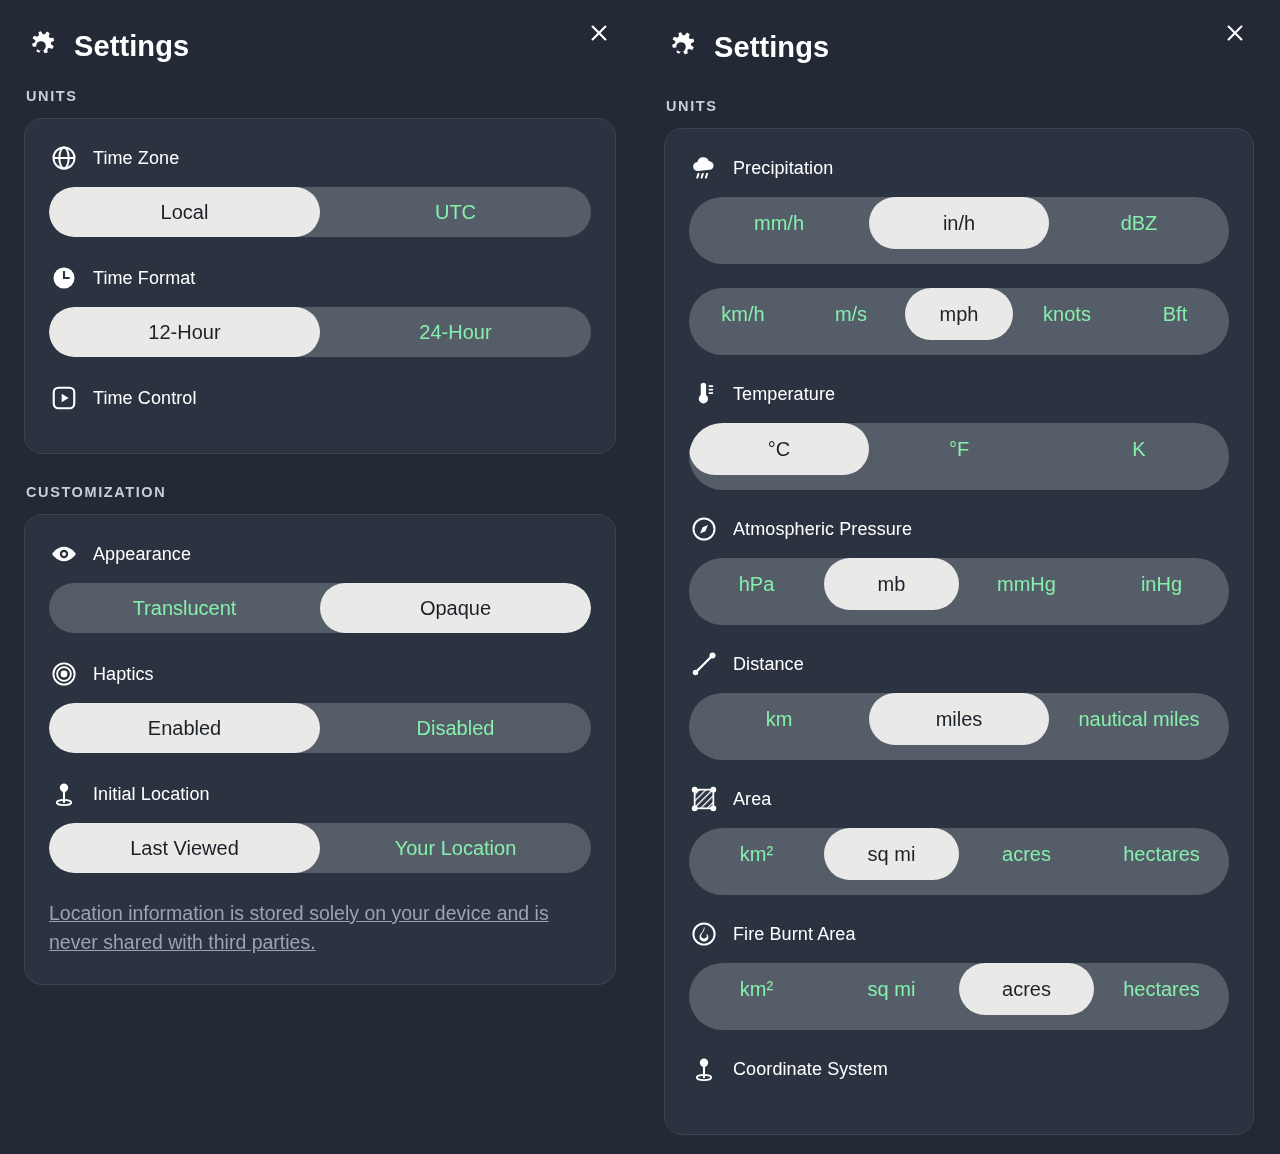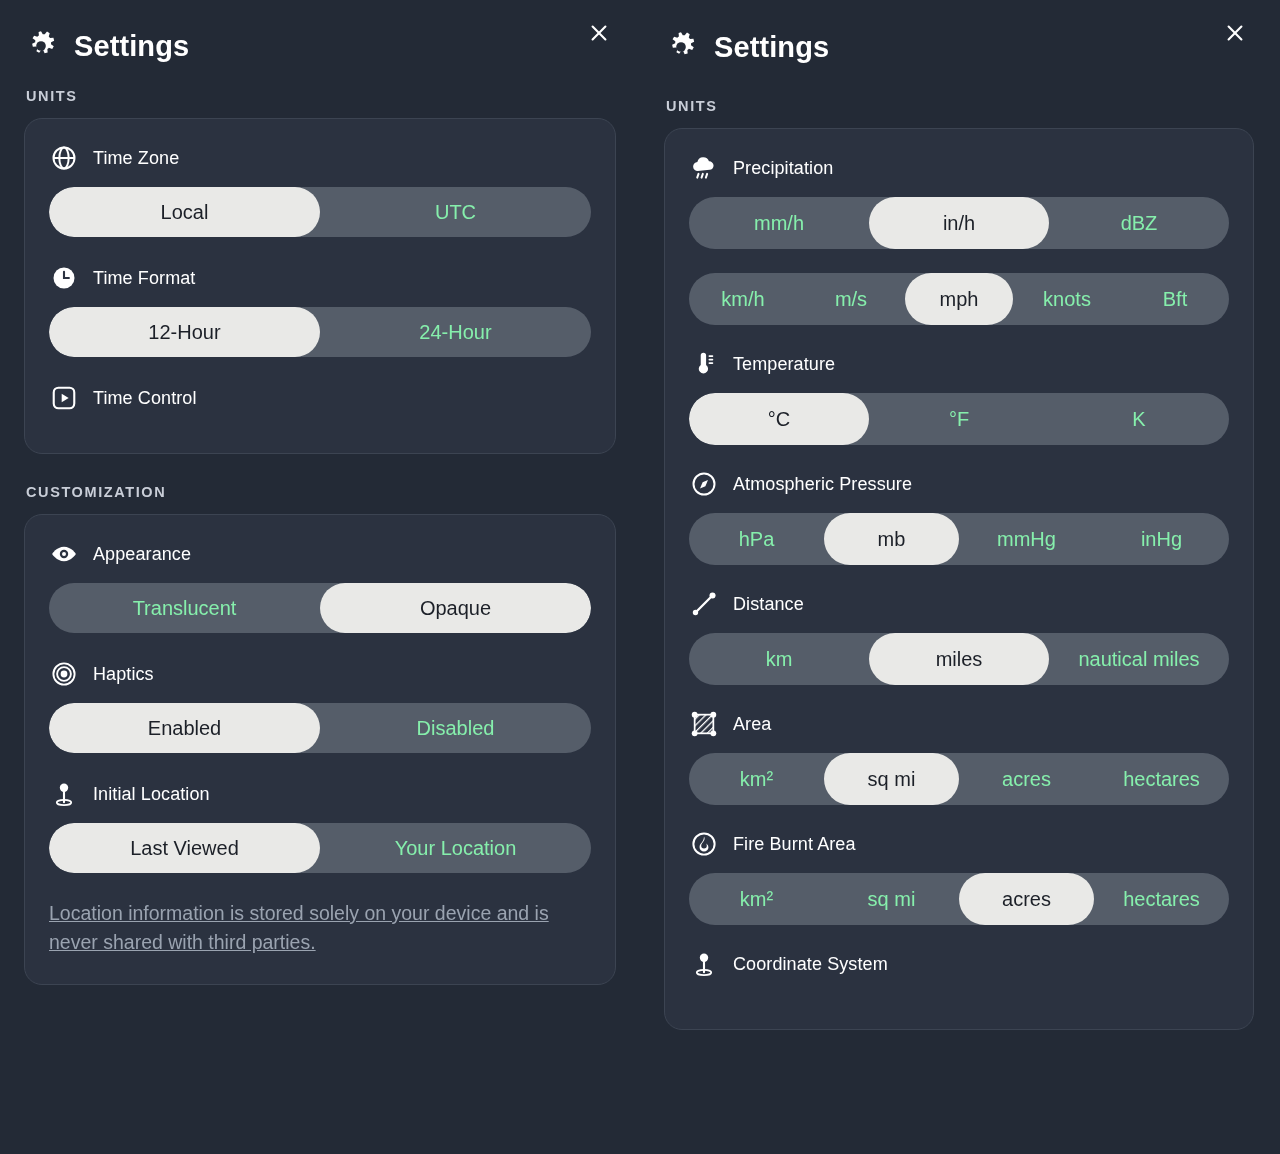--- a/index.html
+++ b/index.html
@@ -125,21 +125,21 @@
     user-select: none;
     height: 50px;
     white-space: nowrap;
   }
   .seg.selected {
     background: #e9e9e7;
     color: #1c2028;
   }
 
   
-  .panel-right .segmented { height: 52px; }
+  .panel-right .segmented { height: 67px; }
   .panel-right .seg { height: 52px; font-size: 20px; }
   .panel-right .setting { margin-bottom: 24px; }
 
   .note {
     margin-top: 18px;
     font-size: 19.5px;
     line-height: 1.5;
     color: #9aa3b0;
     text-decoration: underline;
   }

